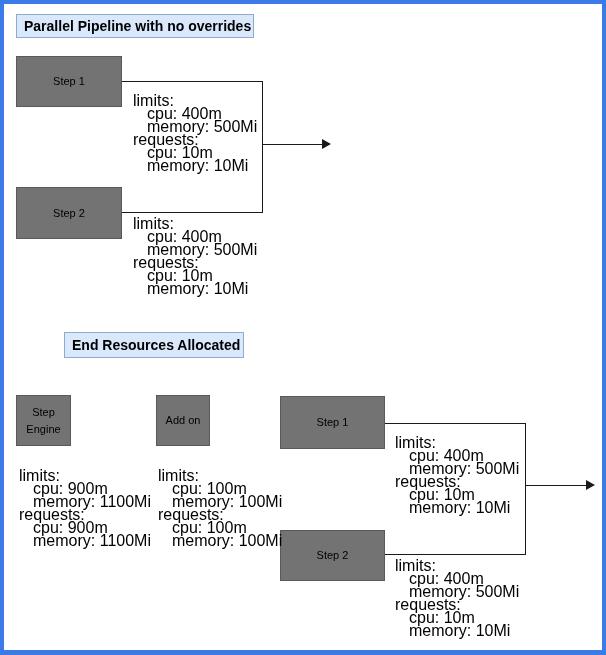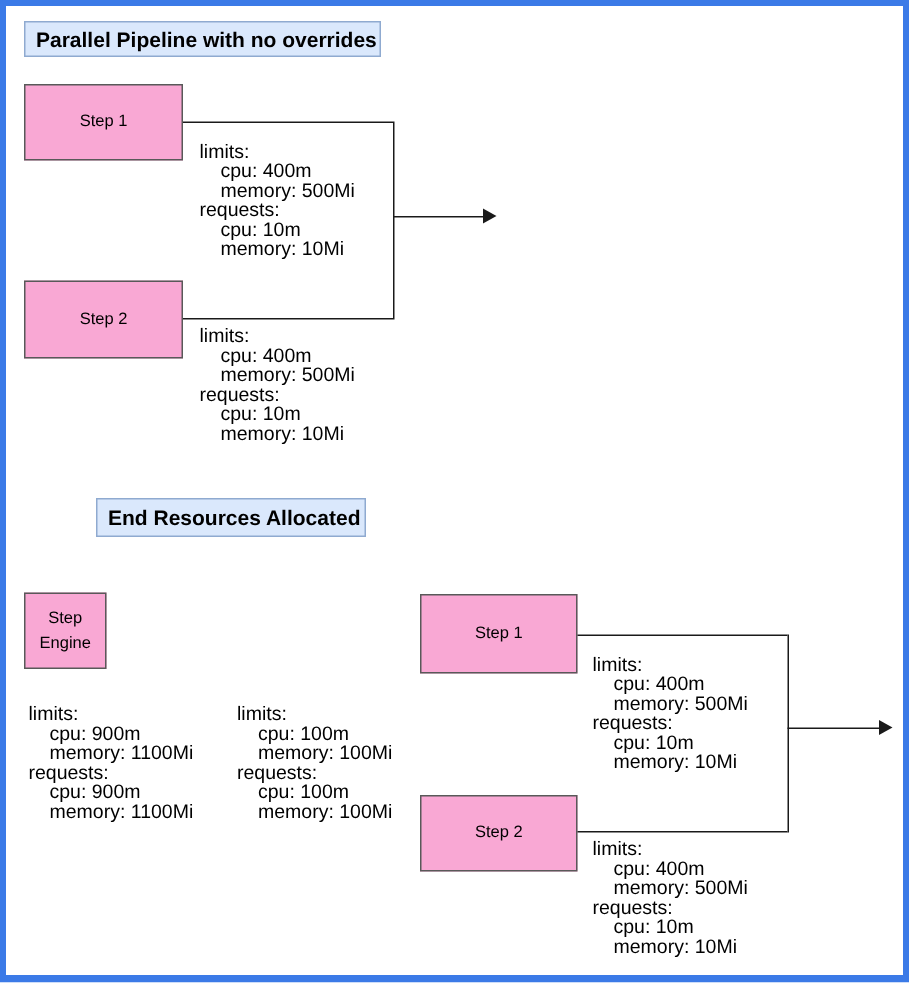--- a/index.html
+++ b/index.html
@@ -19,21 +19,21 @@
     font-weight:bold;
     font-size:14px;
     color:#000;
     display:flex;
     align-items:center;
     padding-left:7px;
     white-space:nowrap;
   }
   .node {
     position:absolute;
-    background:#f9a8d4;
+    background:#737373;
     border:1px solid var(--box-border, #595959);
     display:flex;
     flex-direction:column;
     align-items:center;
     justify-content:center;
     text-align:left;
     font-size:11px;
     line-height:17px;
     color:#000;
   }
@@ -41,21 +41,21 @@
   .vline { position:absolute; width:1px; background:var(--line-color, #1a1a1a); }
   .arrowhead {
     position:absolute;
     width:0; height:0;
     border-left:9px solid var(--line-color, #1a1a1a);
     border-top:5px solid transparent;
     border-bottom:5px solid transparent;
   }
   .res {
     position:absolute;
-    font-size:13px;
+    font-size:16px;
     line-height:13px;
     color:#000;
     white-space:nowrap;
   }
   .res .ind { padding-left:14px; }
 </style>
 </head>
 <body>
 
 <div class="canvas">
@@ -94,20 +94,23 @@
     <div class="ind">memory: 10Mi</div>
   </div>
 
   <div class="titlebox" style="left:12px; top:328px; width:180px; height:26px;margin-left:48px;">End Resources Allocated</div>
 
   <div class="node" style="left:12px; top:391px; width:55px; height:51px;">
     <span>Step</span>
     <span>Engine</span>
   </div>
 
+  <div class="node" style="left:152px; top:391px; width:54px; height:51px;">
+    <span>Add on</span>
+  </div>
 
   <div class="node" style="left:276px; top:392px; width:105px; height:53px;">
     <span>Step 1</span>
   </div>
 
   <div class="node" style="left:276px; top:526px; width:105px; height:51px;">
     <span>Step 2</span>
   </div>
 
   <div class="hline" style="left:381px; top:419px; width:140px;"></div>

